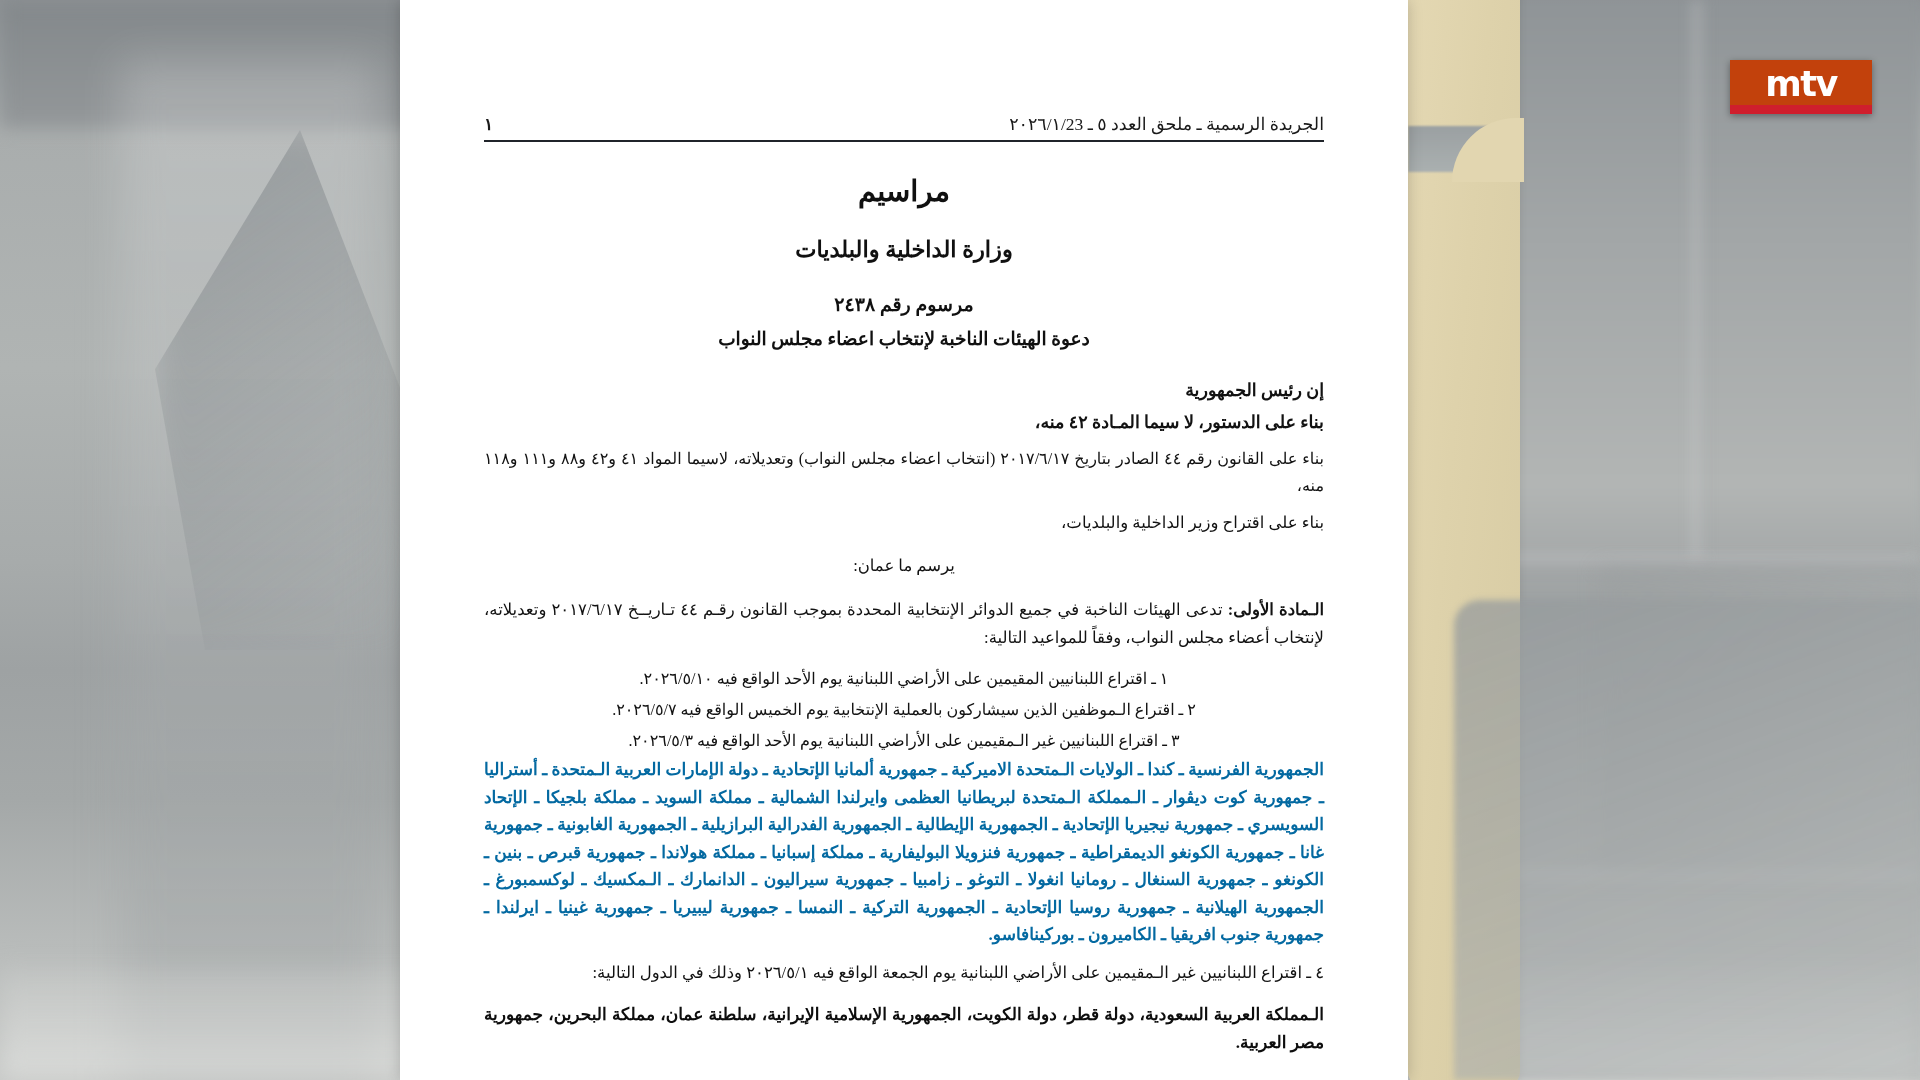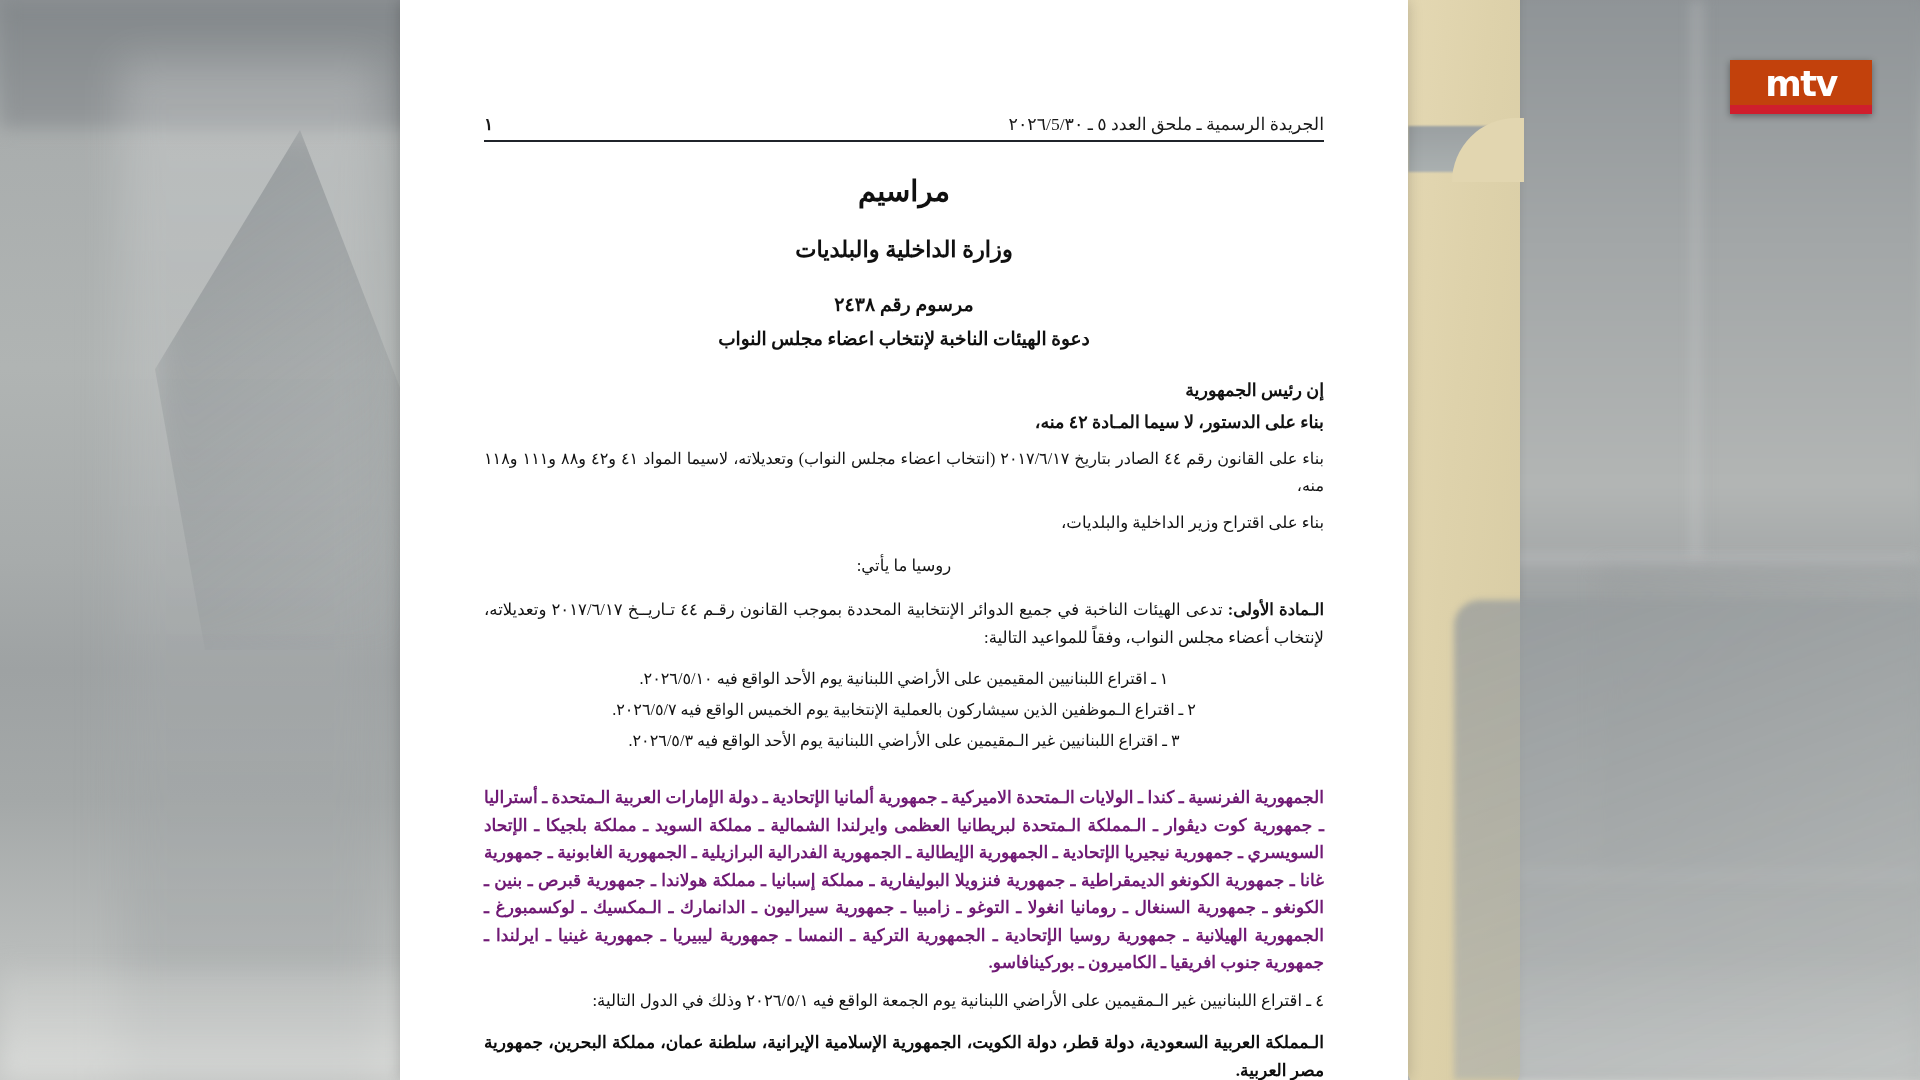--- a/index.html
+++ b/index.html
@@ -247,27 +247,27 @@
 
   .in-states {
     margin-top: 6px;
     text-align: right;
     font-size: 16.5px;
     color: #121212;
   }
 
   
   .country-block {
-    margin-top: 28px;
+    margin-top: 0;
     font-size: 17px;
     font-weight: bold;
     line-height: 1.62;
     text-align: justify;
     text-align-last: right;
-    color: #701a75;
+    color: #0369a1;
     letter-spacing: -.1px;
   }
   .item-four {
     margin-top: 10px;
     font-size: 16.5px;
     line-height: 1.7;
     text-align: justify;
     text-align-last: right;
     color: #121212;
   }
@@ -328,39 +328,39 @@
 
   <div class="folder"></div>
   <div class="folder-tab"></div>
   <div class="folder-tab-curve"></div>
   <div class="folder-inner-pocket"></div>
 
   <div class="page">
     <div class="page-inner">
 
       <div class="gazette-header">
-        <div class="gazette-ref">الجريدة الرسمية ـ ملحق العدد ٥ ـ ٢٠٢٦/5/٣٠</div>
+        <div class="gazette-ref">الجريدة الرسمية ـ ملحق العدد ٥ ـ ٢٠٢٦/١/23</div>
         <div class="page-number">١</div>
         <div class="header-rule"></div>
       </div>
 
       <div class="title-decrees">مراسيم</div>
 
       <div class="title-ministry">وزارة الداخلية والبلديات</div>
 
       <div class="decree-number">مرسوم رقم ٢٤٣٨</div>
 
       <div class="decree-subject">دعوة الهيئات الناخبة لإنتخاب اعضاء مجلس النواب</div>
 
       <div class="preamble">
         <div class="pre-line-center">إن رئيس الجمهورية</div>
         <div class="pre-line-center">بناء على الدستور، لا سيما المـادة ٤٢ منه،</div>
         <div class="pre-line-just">بناء على القانون رقم ٤٤ الصادر بتاريخ ٢٠١٧/٦/١٧ (انتخاب اعضاء مجلس النواب) وتعديلاته، لاسيما المواد ٤١ و٤٢ و٨٨ و١١١ و١١٨ منه،</div>
         <div class="pre-line-plain">بناء على اقتراح وزير الداخلية والبلديات،</div>
-        <div class="yarsom">روسيا ما يأتي:</div>
+        <div class="yarsom">يرسم ما عمان:</div>
       </div>
 
       <div class="article-one">
         <span class="art-label">الـمادة الأولى:</span><span> تدعى الهيئات الناخبة في جميع الدوائر الإنتخابية المحددة بموجب القانون رقـم ٤٤ تـاريــخ ٢٠١٧/٦/١٧ وتعديلاته، لإنتخاب أعضاء مجلس النواب، وفقاً للمواعيد التالية:</span>
       </div>
 
       <div class="numbered-list">
         <div class="numbered-item">١ ـ اقتراع اللبنانيين المقيمين على الأراضي اللبنانية يوم الأحد الواقع فيه ٢٠٢٦/٥/١٠.</div>
         <div class="numbered-item">٢ ـ اقتراع الـموظفين الذين سيشاركون بالعملية الإنتخابية يوم الخميس الواقع فيه ٢٠٢٦/٥/٧.</div>
         <div class="numbered-item">٣ ـ اقتراع اللبنانيين غير الـمقيمين على الأراضي اللبنانية يوم الأحد الواقع فيه ٢٠٢٦/٥/٣.</div>

